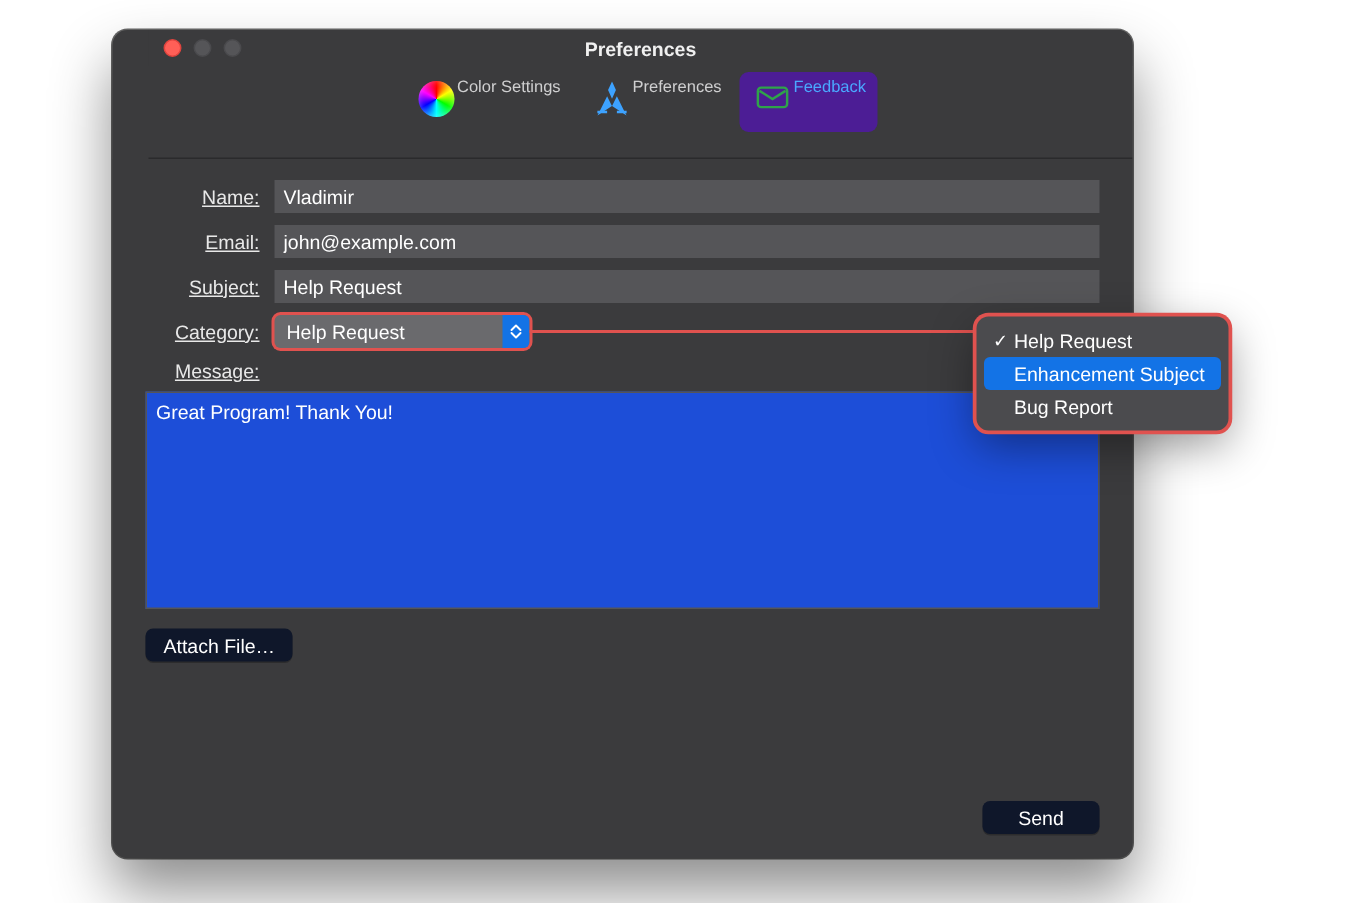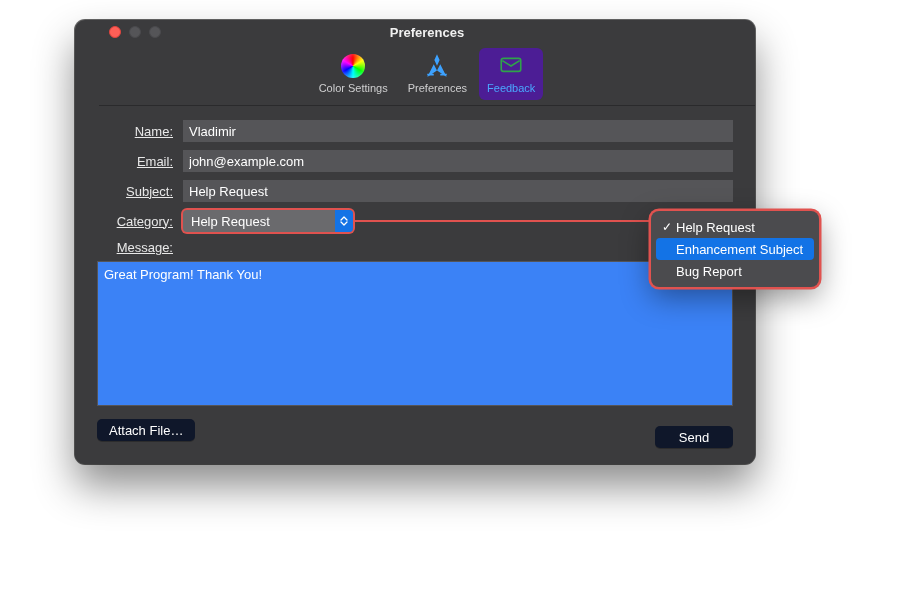--- a/index.html
+++ b/index.html
@@ -8,21 +8,21 @@
     font-family: -apple-system, "Helvetica Neue", Arial, sans-serif;
     font-size: 13px;
     color: #e6e6e6;
     width: 908px;
     height: 602px;
     position: relative;
   }
   .window {
     position: absolute;
     left: 75px; top: 20px;
-    width: 680px; height: 444px;
+    width: 680px; height: 552px;
     background: #3b3b3d;
     border-radius: 10px;
     box-shadow: 0 22px 40px rgba(0,0,0,0.45), 0 0 0 1px rgba(0,0,0,0.6);
     overflow: hidden;
     padding-left: 24px;
   }
   
   .titlebar {
     height: 24px;
     display: flex;
@@ -41,21 +41,21 @@
     color: #f0f0f0; pointer-events: none;
   }
   
   .toolbar {
     height: 62px;
     display: flex; justify-content: center; align-items: flex-start;
     gap: 4px; padding-top: 4px;
     border-bottom: 1px solid #2a2a2c;
   }
   .tool-item {
-    display: flex; flex-direction: column; align-items: center;
+    display: flex; flex-direction: row; 
     padding: 4px 8px 6px; border-radius: 6px;
     font-size: 11px; color: #cfcfd0; cursor: default;
     min-width: 64px;
   }
   .tool-item.active { background: #4c1d95; color: #4aa8ff; }
   .tool-item .icon-wrap { width: 28px; height: 28px; display:flex; align-items:center; justify-content:center; margin-bottom: 2px; }
   .color-wheel {
     width: 24px; height: 24px; border-radius: 50%;
     background: conic-gradient(red, #ff8000, yellow, #80ff00, lime, #00ff80, cyan, #0080ff, blue, #8000ff, magenta, #ff0080, red);
     box-shadow: inset 0 0 4px rgba(255,255,255,0.3);
@@ -107,21 +107,21 @@
     top: 50%;
     height: 2px;
     background: #e0524f;
   }
   .msg-label-row { display: flex; margin-bottom: 6px; }
   .msg-label-row .form-label { width: 86px; text-align: right; padding-right: 10px; }
   .message-area {
     margin-left: 0;
     width: 100%;
     height: 145px;
-    background: #3b82f6;
+    background: #1d4ed8;
     border: 1px solid #555558;
     color: #fff; font-size: 13px; font-family: inherit;
     padding: 5px 6px; resize: none;
     outline: none;
   }
   .attach-row { margin-top: 10px; }
   .btn {
     background: #0f172a;
     border: none; border-radius: 5px;
     color: #fff; font-size: 13px;

